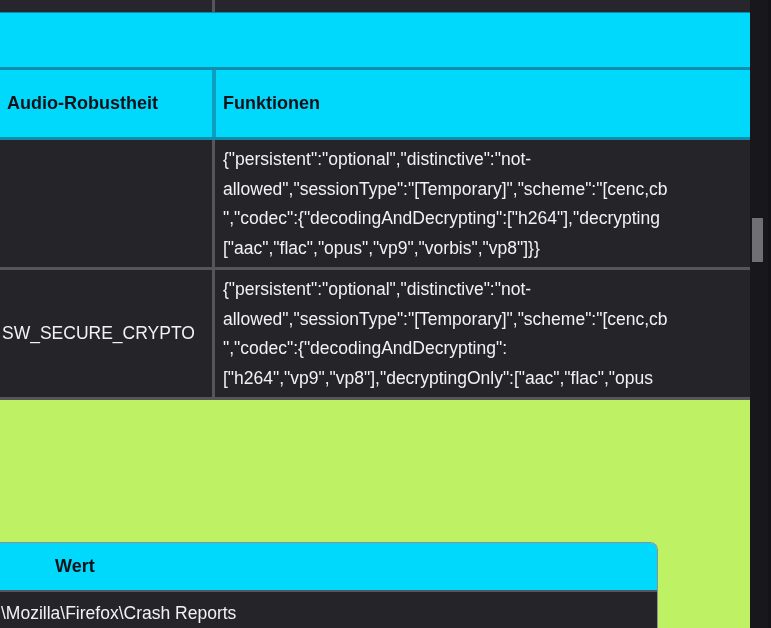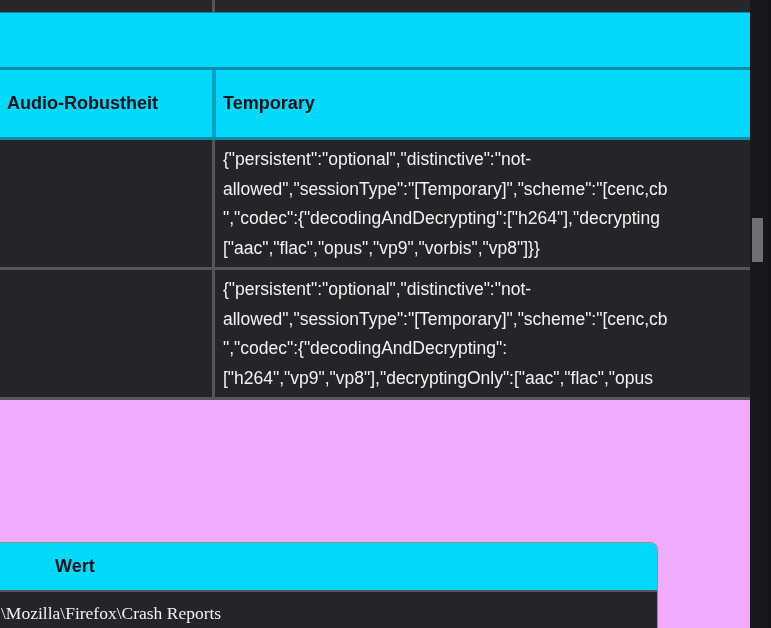--- a/index.html
+++ b/index.html
@@ -1,18 +1,18 @@
 <!DOCTYPE html>
 <html><head>
 <meta charset="utf-8">
 <style>
   html,body { margin:0; padding:0; background:#000; }
   .stage {
     position:relative; width:771px; height:628px;
-    background:#f0abfc; overflow:hidden;
+    background:#bef264; overflow:hidden;
     font-family:"Liberation Sans", sans-serif;
   }
   .abs { position:absolute; }
 
   
   .prev-row-sliver { left:0; top:0; width:750px; height:12px; background:#26262c; }
   .sliver-divider  { left:212px; top:0; width:3px; height:12px; background:#55555b; }
 
   .section-band {
     left:0; top:12px; width:750px; height:55px;
@@ -68,54 +68,55 @@
     font-size:18px; font-weight:bold;
     display:flex; align-items:center;
   }
   .wert-label { margin-left:66px; }
   .wert-sep { position:absolute; left:0; top:47px; width:100%; height:2px; background:#55555b; }
   .value-row {
     position:absolute; left:0; top:49px; width:100%; height:43px;
     background:#242429; color:#f2f2f4; font-size:17.5px;
     display:flex; align-items:center;
   }
-  .value-text { margin-left:12px; white-space:nowrap; overflow:hidden;font-family:Liberation Serif, serif; }
+  .value-text { margin-left:12px; white-space:nowrap; overflow:hidden; }
 </style>
 </head>
 <body>
 
 <div class="stage">
 
   <div class="abs prev-row-sliver">
     <div class="abs sliver-divider"></div>
   </div>
 
   <div class="abs section-band"></div>
   <div class="abs teal-sep sep-a"></div>
 
   <div class="abs header-row">
     <div class="abs header-cell-1">Audio-Robustheit</div>
     <div class="abs header-divider"></div>
-    <div class="abs header-cell-2">Temporary</div>
+    <div class="abs header-cell-2">Funktionen</div>
   </div>
   <div class="abs teal-sep sep-b"></div>
 
   <div class="abs data-row row-1">
     <div class="abs robustness-cell"></div>
     <div class="abs cell-divider"></div>
     <div class="abs json-cell">
       <div class="json-line">{"persistent":"optional","distinctive":"not-</div>
       <div class="json-line">allowed","sessionType":"[Temporary]","scheme":"[cenc,cb</div>
       <div class="json-line">","codec":{"decodingAndDecrypting":["h264"],"decrypting</div>
       <div class="json-line">["aac","flac","opus","vp9","vorbis","vp8"]}}</div>
     </div>
   </div>
   <div class="abs gray-sep sep-c"></div>
 
   <div class="abs data-row row-2">
+    <div class="abs robustness-cell">SW_SECURE_CRYPTO</div>
     <div class="abs cell-divider"></div>
     <div class="abs json-cell">
       <div class="json-line">{"persistent":"optional","distinctive":"not-</div>
       <div class="json-line">allowed","sessionType":"[Temporary]","scheme":"[cenc,cb</div>
       <div class="json-line">","codec":{"decodingAndDecrypting":</div>
       <div class="json-line">["h264","vp9","vp8"],"decryptingOnly":["aac","flac","opus</div>
     </div>
   </div>
   <div class="abs gray-sep sep-d"></div>
 

